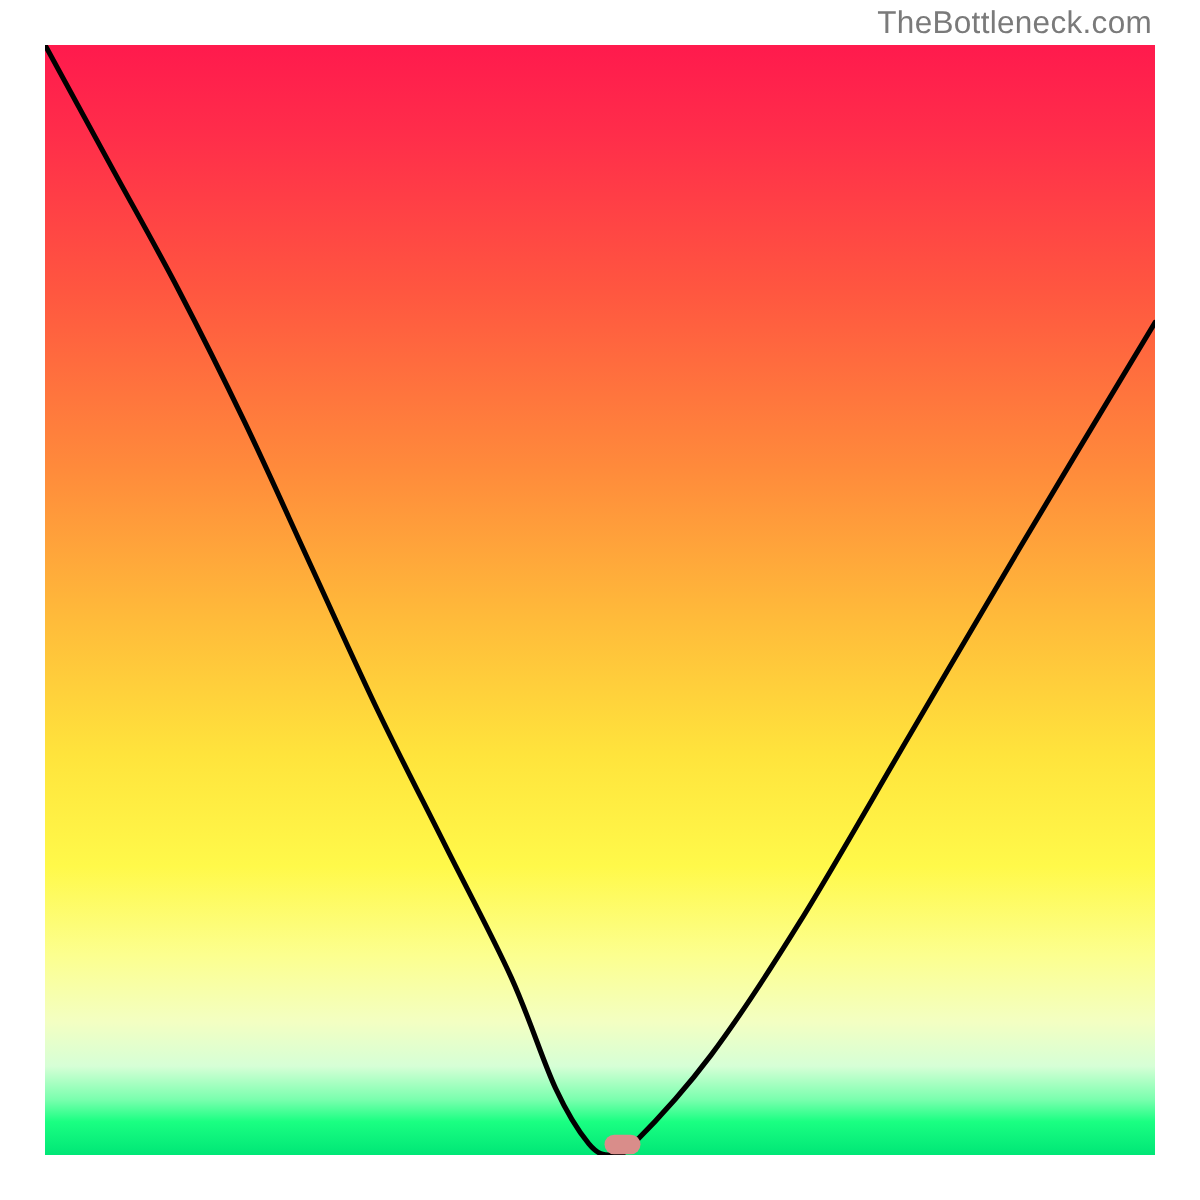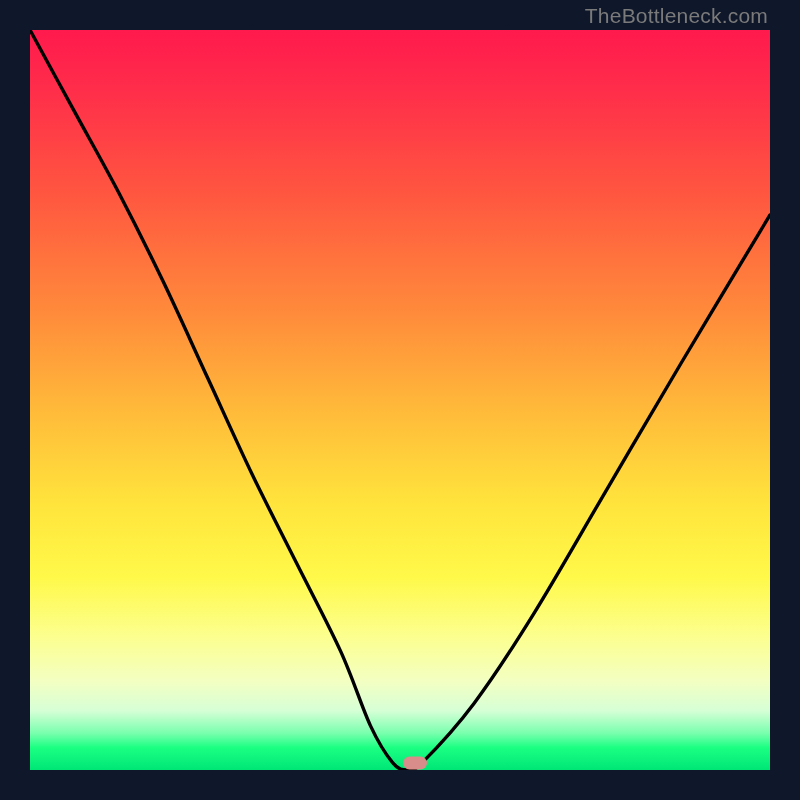--- a/index.html
+++ b/index.html
@@ -10,21 +10,21 @@
     background: #000;
     overflow: hidden;
     font-family: Arial, Helvetica, sans-serif;
   }
   .frame {
     position: absolute;
     left: 0;
     top: 0;
     width: 800px;
     height: 800px;
-    background: #0f172a;
+    background: #ffffff;
   }
   .plot-area {
     position: absolute;
     left: 30px;
     top: 30px;
     width: 740px;
     height: 740px;
     overflow: hidden;
   }
   .gradient {

